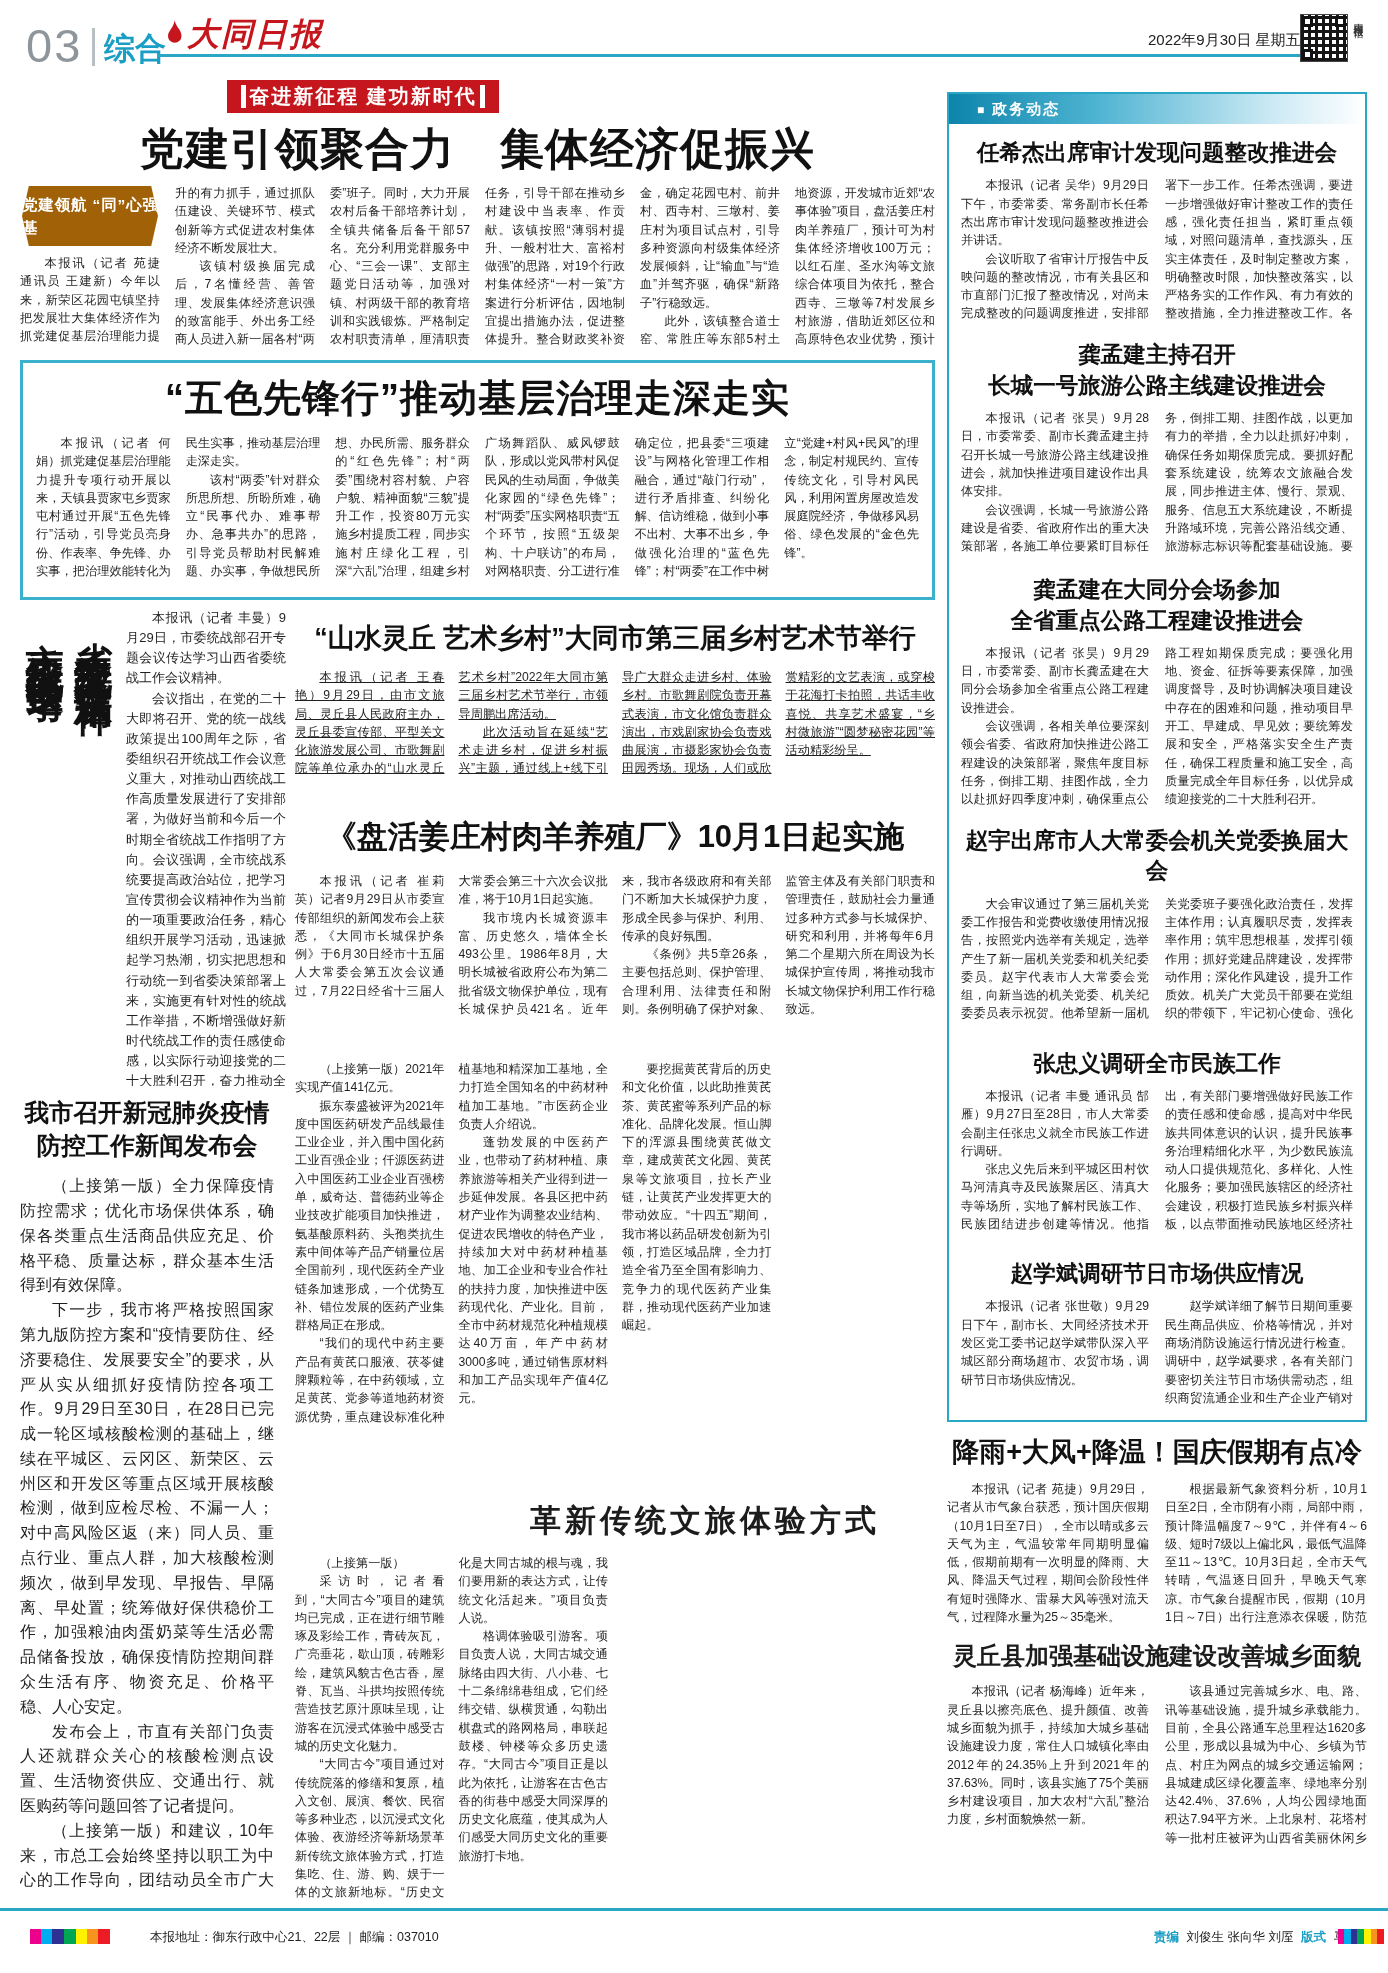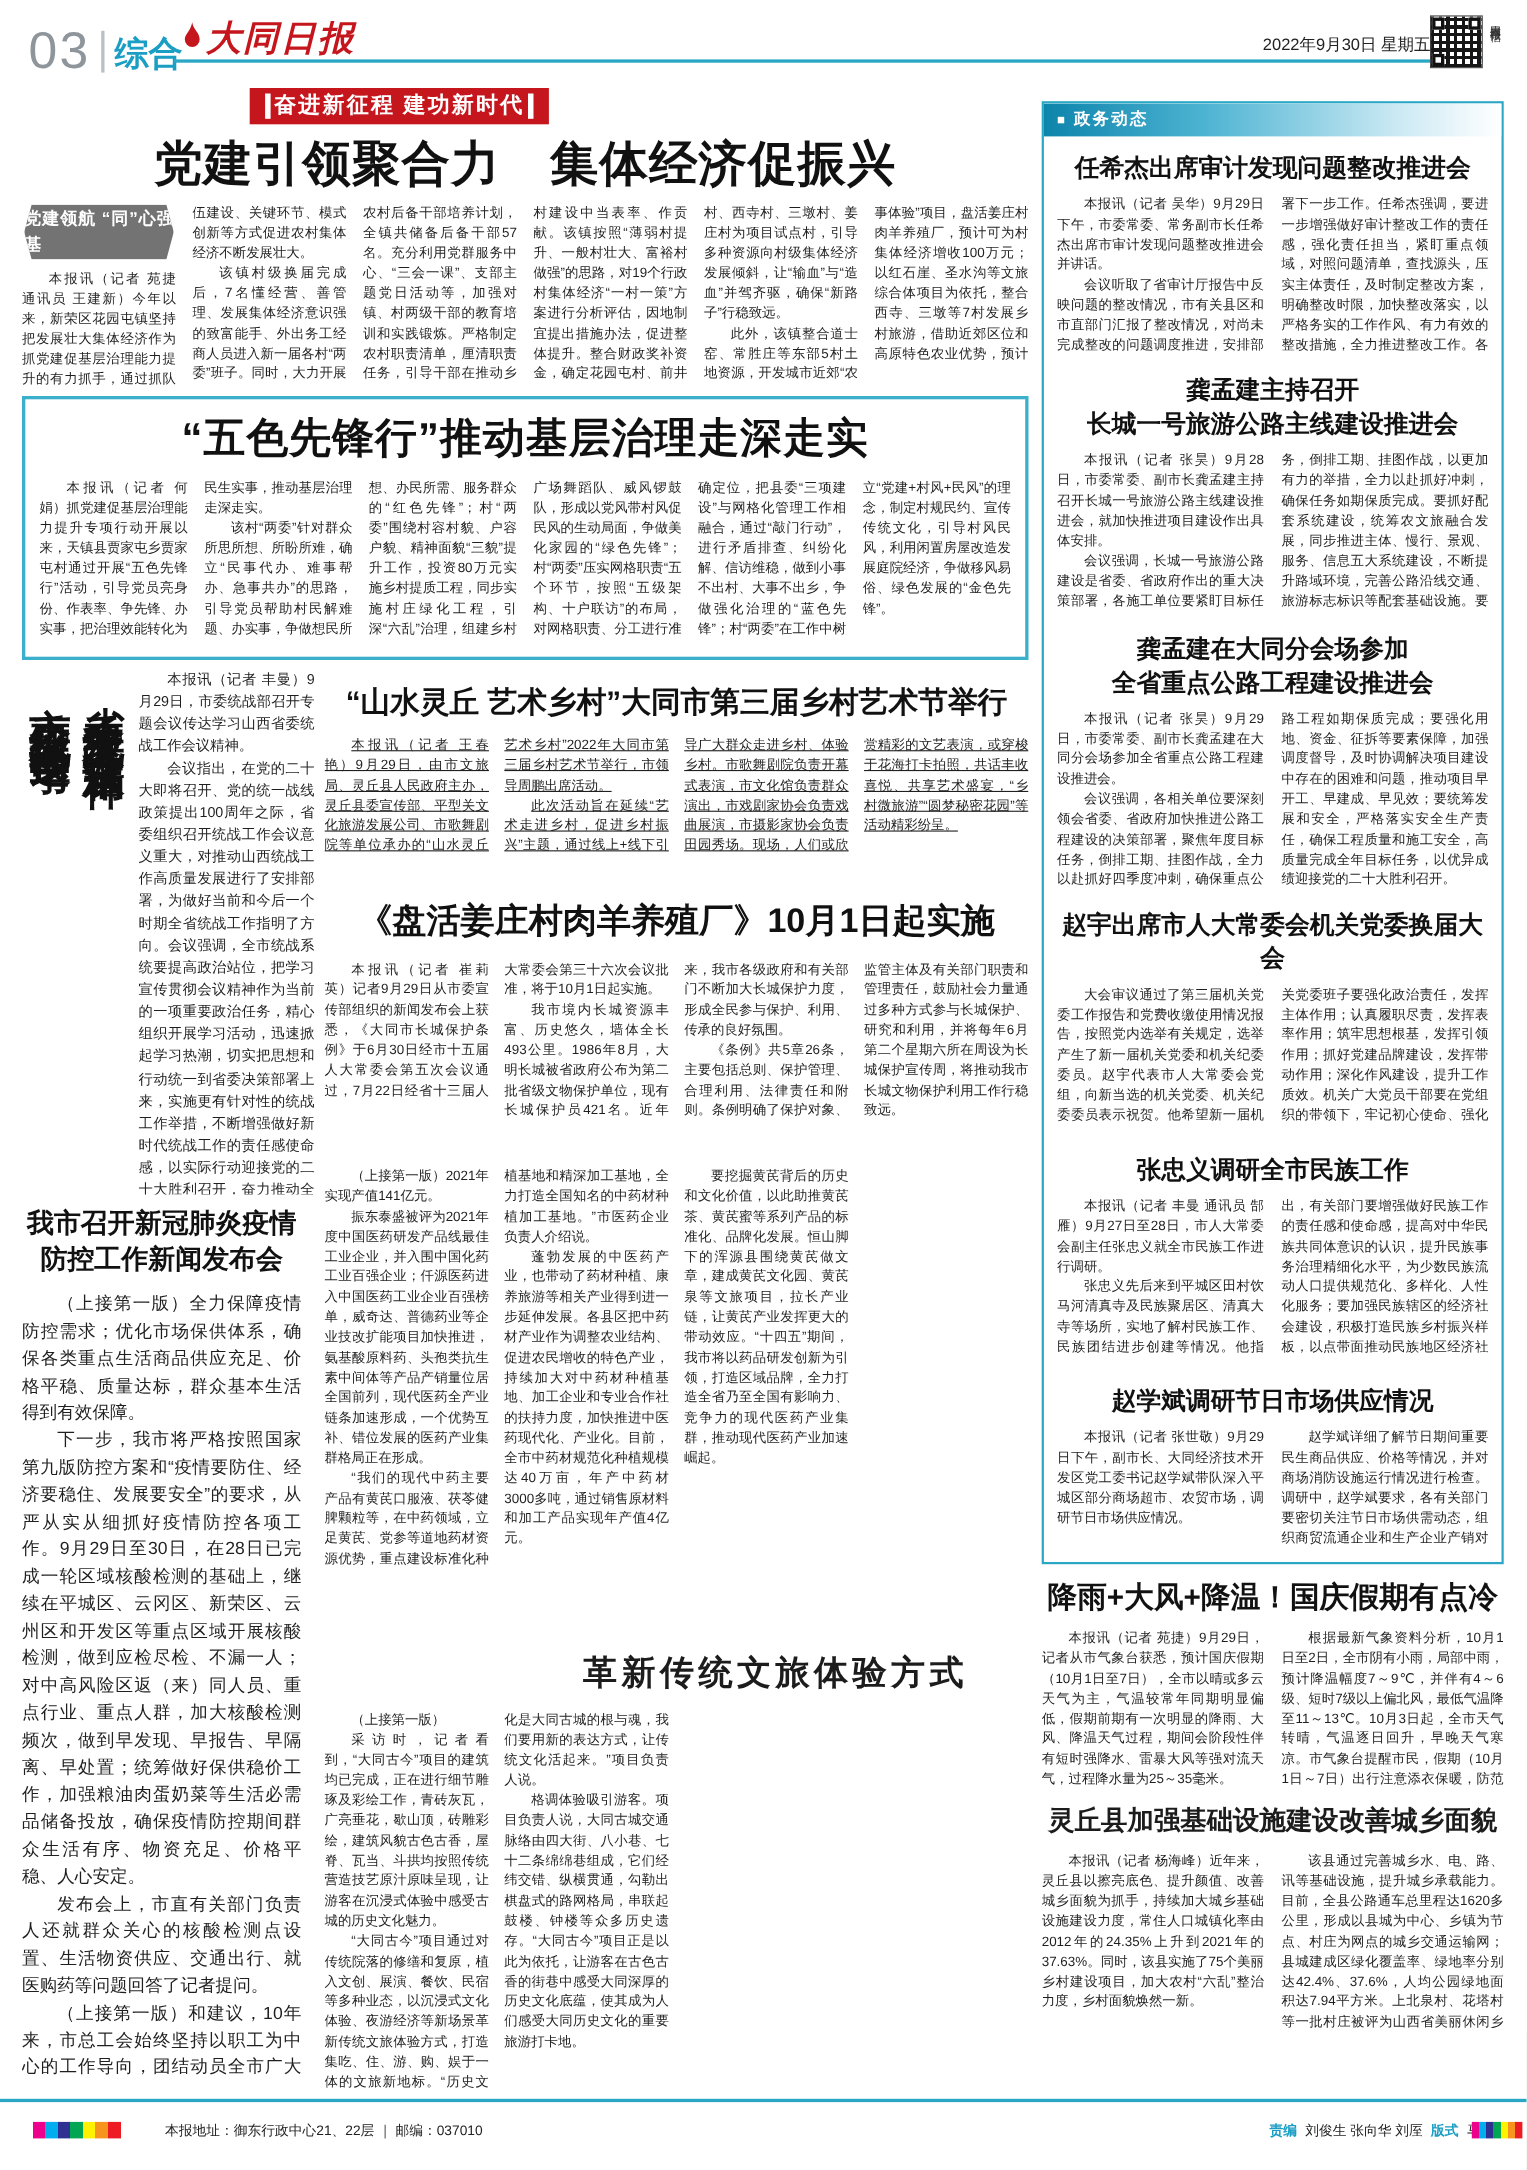--- a/index.html
+++ b/index.html
@@ -32,21 +32,21 @@
   .hc{text-align:center;font-weight:bold;color:#111;margin:0;}
 
   
   .a1{left:20px;top:80px;width:915px;height:278px;}
   .banner{position:absolute;left:207px;top:0;width:272px;height:33px;background:#c5161d;color:#fff;
           font-size:20px;font-weight:bold;text-align:center;line-height:33px;letter-spacing:2px;}
   .banner::before,.banner::after{content:"";position:absolute;top:5px;bottom:5px;width:5px;background:#fff;}
   .banner::before{left:14px}.banner::after{right:14px}
   .a1 h1{position:absolute;left:0;top:40px;width:100%;font-size:44px;letter-spacing:1px;}
   .a1 .body{position:absolute;left:0;top:104px;width:100%;height:172px;}
-  .hexlabel{float:left;width:136px;height:50px;margin:2px 10px 8px 2px;background:#737373;color:#fff;
+  .hexlabel{float:left;width:136px;height:60px;margin:2px 10px 8px 2px;background:#a16207;color:#fff;
             font-size:15.5px;font-weight:bold;display:flex;align-items:center;justify-content:center;
             clip-path:polygon(5% 0,95% 0,100% 50%,95% 100%,5% 100%,0 50%);text-indent:0;}
 
   
   .a2{left:20px;top:360px;width:915px;height:240px;border:3px solid #3bb0cd;box-sizing:border-box;}
   .a2 h2{font-size:38px;margin-top:10px;letter-spacing:1px;}
   .a2 .body{height:158px;margin:10px 13px 0 13px;}
 
   
   .a3{left:20px;top:606px;width:266px;height:482px;}
@@ -71,21 +71,21 @@
   .a7 h2{font-size:32px;margin-top:4px;letter-spacing:3px;}
   .a7 .body{height:378px;margin-top:12px;}
   .a8{left:295px;top:1492px;width:640px;height:412px;}
   .a8 h2{position:absolute;left:180px;top:8px;width:460px;font-size:31px;font-weight:600;
          text-align:center;letter-spacing:4px;margin:0;}
   .a8 .body{position:absolute;left:0;top:62px;width:100%;height:348px;}
 
   
   .gov{left:947px;top:92px;width:420px;height:1330px;border:2.5px solid #2aa7c5;box-sizing:border-box;overflow:hidden;}
   .gov-bar{height:30px;background:linear-gradient(90deg,#0d84ab 0%,#4db3d2 35%,#cdeaf4 78%,#ffffff 100%);
-           color:#fff;font-size:15px;font-weight:bold;line-height:30px;padding-left:12px;letter-spacing:2px;}
+           color:#fff;font-size:15px;font-weight:bold;line-height:30px;padding-left:28px;letter-spacing:2px;}
   .gov-bar .sq{font-size:12px;margin-right:6px;}
   .gov article{margin:0 12px;}
   .gov h3{font-size:22.5px;line-height:1.35;margin:14px 0 8px 0;}
   .gov .body{font-size:12.2px;}
   .rb1{height:150px}.rb2{height:152px}.rb3{height:168px}.rb4{height:140px}.rb5{height:158px}.rb6{height:120px}
 
   
   .r7{left:947px;top:1430px;width:420px;height:206px;}
   .r7 h2{font-size:27px;margin-top:4px;}
   .r7 .body{height:156px;margin-top:10px;}

